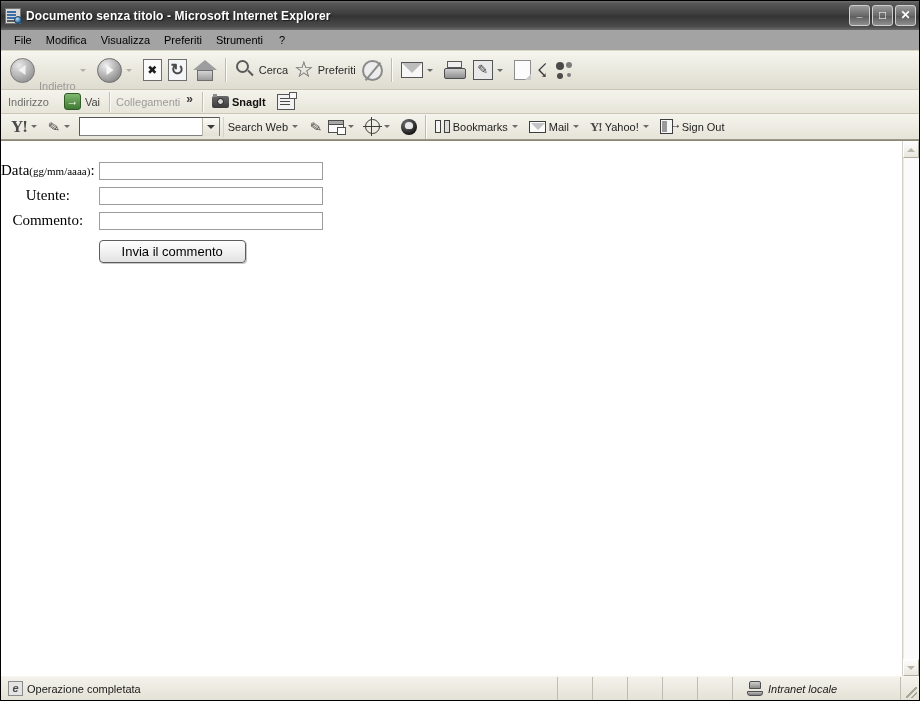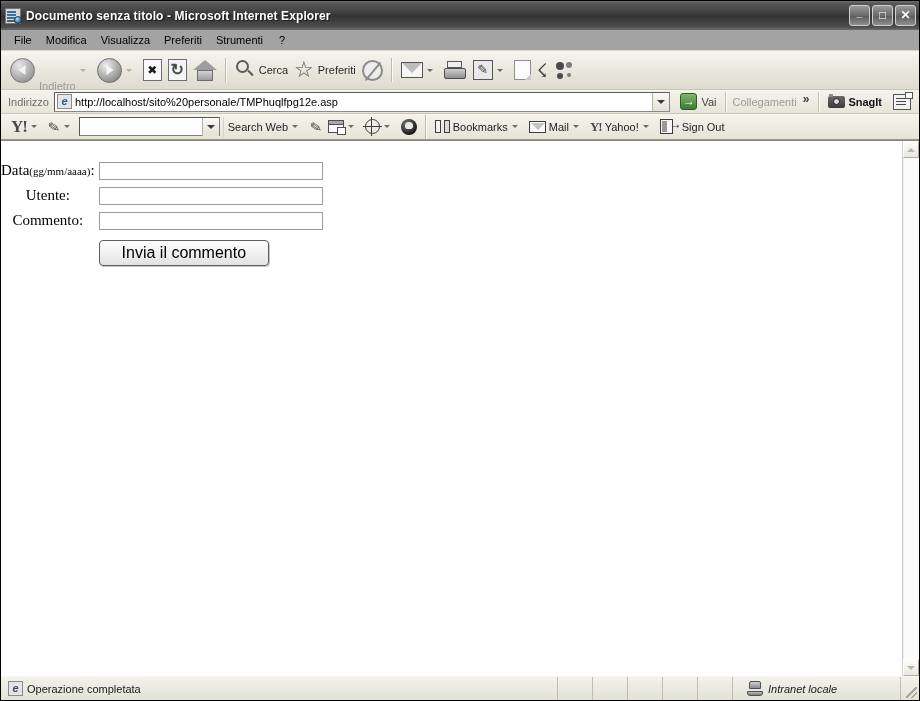--- a/index.html
+++ b/index.html
@@ -801,21 +801,21 @@
     border: 1px solid #9c9c9c;
     background: #fff;
     font-family: "Liberation Serif", serif;
     font-size: 13px;
     padding: 0 2px;
     outline: none;
   }
   .submit-row td { padding-top: 4px; }
   .submit-btn {
     font-family: "Liberation Sans", sans-serif;
-    font-size: 16px;
+    font-size: 13px;
     color: #000;
     background: linear-gradient(to bottom, #fdfdfd 0%, #f3f3f3 45%, #e2e2e2 100%);
     border: 1px solid #5d5d5d;
     border-radius: 4px;
     padding: 3px 22px;
     box-shadow: inset 0 1px 0 #fff, 1px 1px 0 rgba(0,0,0,.22);
   }
 
   
   .vscroll {
@@ -1045,25 +1045,20 @@
     <div class="tb-btn">
       <span class="ico-discuss">☇</span>
     </div>
     <div class="tb-btn">
       <span class="ico-people"></span>
     </div>
   </div>
 
   <div class="addressbar">
     <span class="addr-label">Indirizzo</span>
-    <div class="addr-combo">
-      <span class="addr-ie-icon"></span>
-      <input class="addr-url" type="text" readonly="" value="http://localhost/sito%20personale/TMPhuqlfpg12e.asp" style="">
-      <span class="combo-arrow"></span>
-    </div>
     <div class="go-btn">
       <span class="go-circle"></span>
       <span class="go-label">Vai</span>
     </div>
     <div class="links-sep"></div>
     <span class="links-label">Collegamenti</span>
     <span class="chevrons">»</span>
     <div class="links-sep"></div>
     <div class="snagit">
       <span class="ico-camera"></span>

